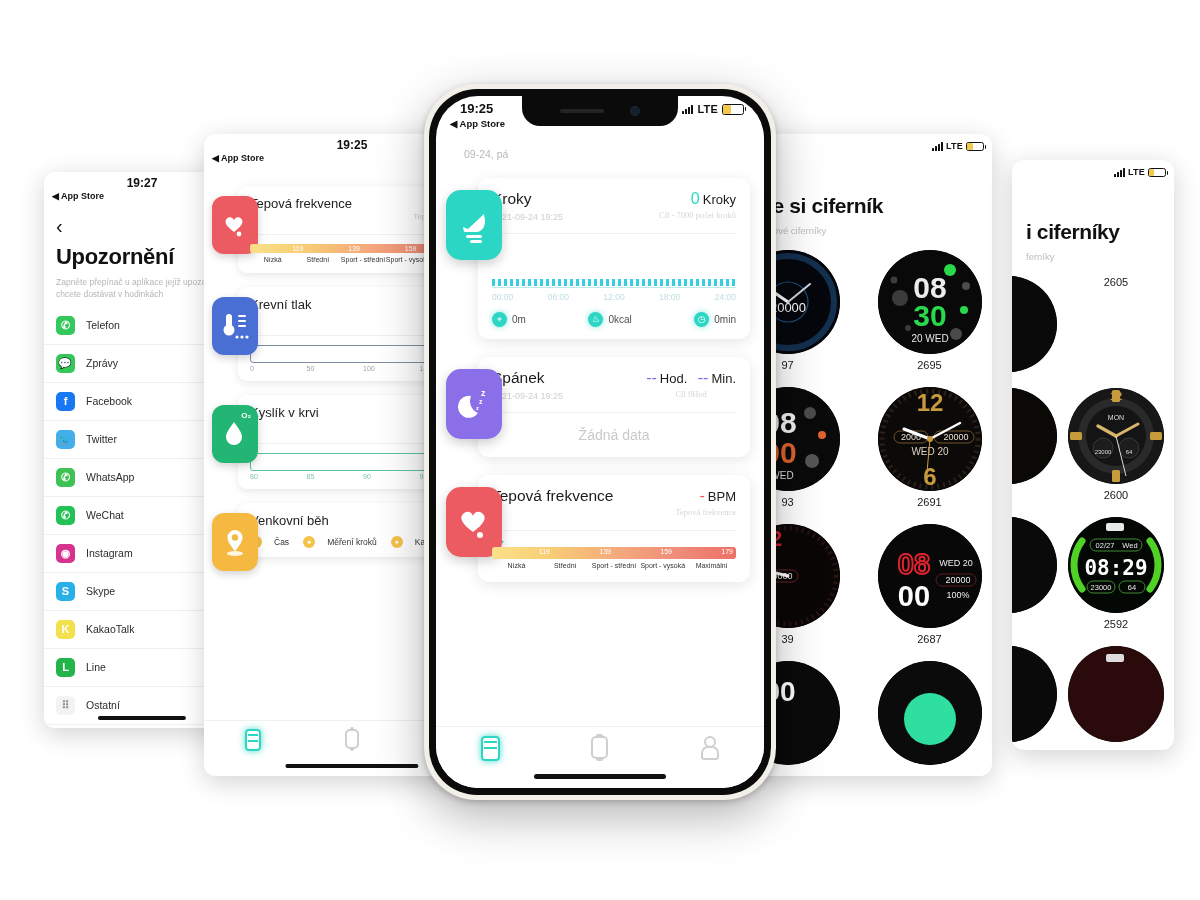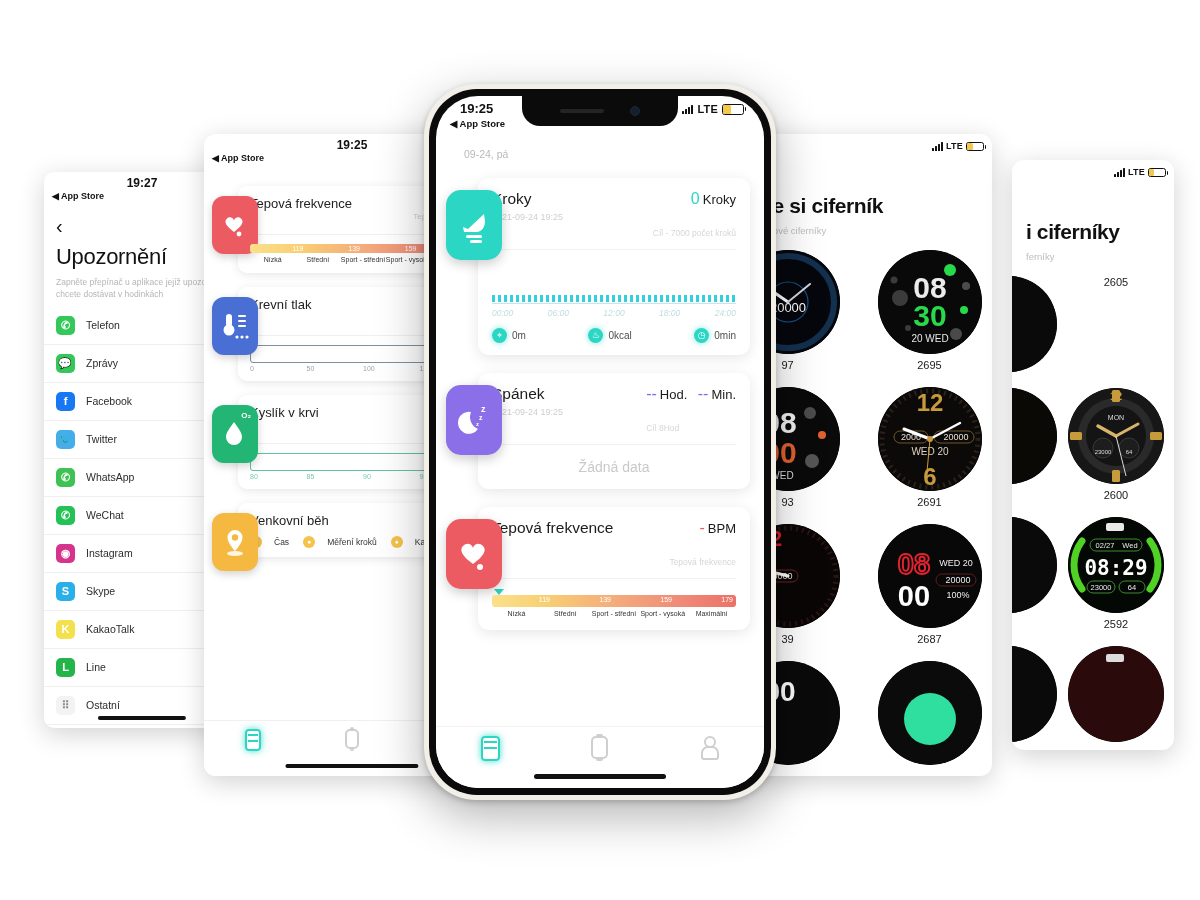--- a/index.html
+++ b/index.html
@@ -45,21 +45,21 @@
   }
   .batt::after{content:"";position:absolute;right:-3px;top:2.5px;width:1.5px;height:4px;background:#111;border-radius:0 1px 1px 0;}
   .batt > i{display:block;height:100%;background:#f4c84a;border-radius:1.5px;}
 
   .homebar { position:absolute; bottom:8px; left:50%; transform:translateX(-50%);
     width:45%; height:4px; background:#111; border-radius:3px; }
 
   
   #p1 { left:44px; top:172px; width:196px; height:556px; border-radius:10px; }
   #p1 .back-chevron { font-size:20px; color:#111; margin:6px 0 0 12px; line-height:1; font-weight:300;}
-  #p1 .page-title { font-size:22px; font-weight:400; color:#111; margin:8px 0 0 12px; letter-spacing:-.3px;}
+  #p1 .page-title { font-size:22px; font-weight:700; color:#111; margin:8px 0 0 12px; letter-spacing:-.3px;}
   #p1 .page-sub { font-size:8.5px; color:#b6b6b6; margin:6px 12px 0 12px; line-height:1.45;}
   .notif-list { margin-top:6px; }
   .notif-row {
     display:flex; align-items:center; gap:11px;
     padding:9px 12px; border-bottom:1px solid #efefef;
   }
   .notif-ico { width:19px;height:19px;border-radius:5px;flex:0 0 auto;
      display:flex;align-items:center;justify-content:center;color:#fff;font-size:11px;font-weight:700;}
   .notif-label { font-size:10.5px; color:#2b2b2b; }
 
@@ -160,23 +160,23 @@
   }
   .cbadge{ position:absolute;left:-32px;top:12px;width:56px;height:70px;border-radius:15px;
     display:flex;align-items:center;justify-content:center; box-shadow:0 4px 12px rgba(0,0,0,.2);}
   .crow{ display:flex;justify-content:space-between;align-items:flex-start;}
   .ctitle{ font-size:15.5px;color:#1b1b1b;}
   .csub{ font-size:9px;color:#cfcfcf;margin-top:4px;}
   .cval{ font-size:16px;color:#2bd6c4;text-align:right;}
   .cval .u{ font-size:13px;color:#1b1b1b;margin-left:3px;}
   .cval.pp{ color:#7c6fe0; }
   .cval.rr{ color:#ec5a62; }
-  .cgoal{ font-size:8.5px;color:#d6d6d6;margin-top:20px;text-align:left;}
+  .cgoal{ font-size:8.5px;color:#d6d6d6;margin-top:2px;text-align:center;font-family:Liberation Serif, serif;}
   .cdiv{ border-top:1px solid #f1f1f1;margin-top:11px; }
-  .steps-chart{ height:68px;position:relative;font-style:italic; }
+  .steps-chart{ height:68px;position:relative; }
   .steps-axis{ position:absolute;bottom:16px;left:0;right:0;height:7px;
     background:repeating-linear-gradient(90deg,#36cfe0 0 3px,transparent 3px 6px); }
   .steps-line{ position:absolute;bottom:14px;left:0;right:0;height:1px;background:#bfe9ef;}
   .steps-t{ position:absolute;bottom:0;left:0;right:0;display:flex;justify-content:space-between;
     font-size:8.5px;color:#bfdde2;}
   .c-chips{ display:flex;justify-content:space-between;margin-top:10px;}
   .c-chip{ display:flex;align-items:center;gap:5px;font-size:10px;color:#4e4e4e;}
   .c-chip .dot{ width:15px;height:15px;border-radius:50%;background:#2bd6c4;color:#fff;
     font-size:9px;line-height:15px;text-align:center;box-shadow:0 0 6px rgba(43,214,196,.6);}
   .nodata{ text-align:center;font-size:14px;color:#c9c9c9;padding:14px 0 2px; }

